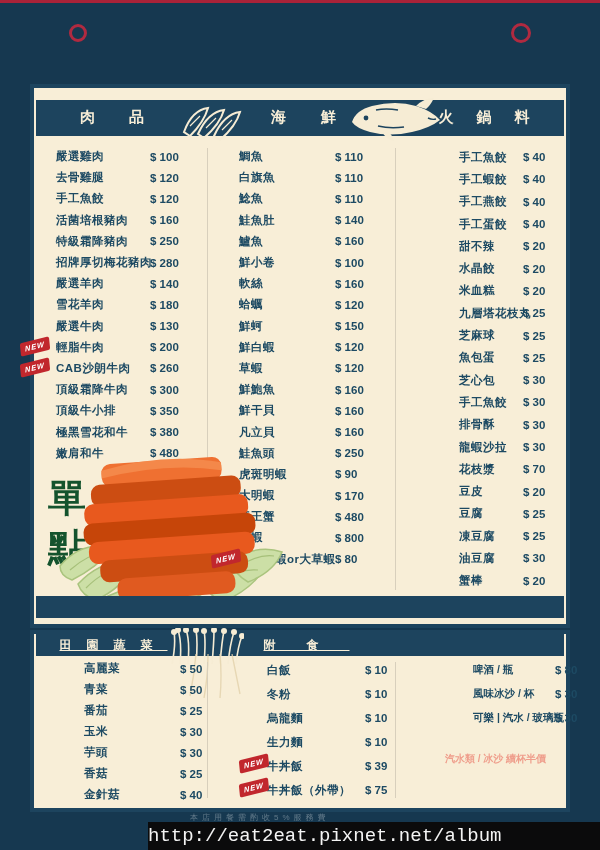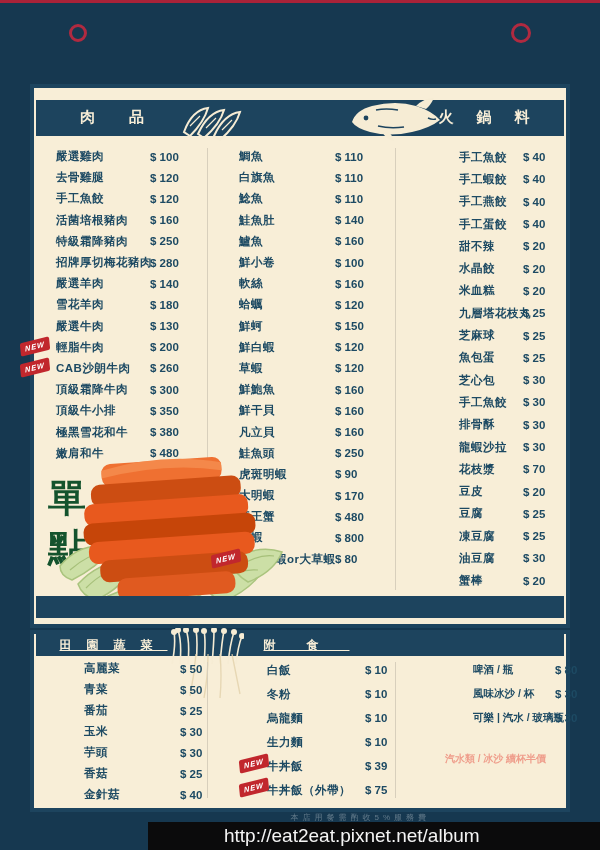--- a/index.html
+++ b/index.html
@@ -98,45 +98,46 @@
   .meat-illustration { position:absolute; left:18px; top:368px; }
 
   
   .drink-note {
     position:absolute; left:411px; top:118px; width:130px;
     font-size:10px; font-weight:bold; color:#ef9e8c; white-space:nowrap;
   }
 
   
   .service-note {
-    position:absolute; left:190px; top:812px; width:240px; text-align:right;
+    position:absolute; left:190px; top:812px; width:240px; text-align:left;
     font-size:8px; color:rgba(205,215,220,0.4); letter-spacing:4px; white-space:nowrap;
   }
   .url-bar {
     position:absolute; left:148px; top:822px; width:452px; height:28px;
     background:#0b0b0c; display:flex; align-items:center;
   }
   .url-text {
-    padding-left:76px; font-family:Liberation Sans, sans-serif;
+    font-family:Liberation Mono, monospace;
     font-size:19px; color:#f4f4f4; white-space:nowrap;
   }
 </style>
 </head>
 <body>
 
 <div class="stage">
 
   <div class="topline"></div>
   <div class="reg-circle c1"></div>
   <div class="reg-circle c2"></div>
 
   <div class="card card-top">
 
     <div class="band">
       <div class="band-title t-meat">肉品</div>
+      <div class="band-title t-seafood">海鮮</div>
       <div class="band-title t-hotpot">火鍋料</div>
 
       <svg class="band-art art-meatslices" width="66" height="40" viewBox="0 0 66 40">
         <g fill="none" stroke="#f6ecd4" stroke-width="2">
           <path d="M6,30 Q14,8 30,6 Q26,20 12,34 Z"></path>
           <path d="M20,32 Q30,10 46,8 Q42,22 26,36 Z"></path>
           <path d="M36,34 Q46,12 62,10 Q58,24 42,38 Z"></path>
           <path d="M12,24 L22,14 M28,26 L38,16 M44,28 L54,18" stroke-width="1.2"></path>
         </g>
       </svg>

